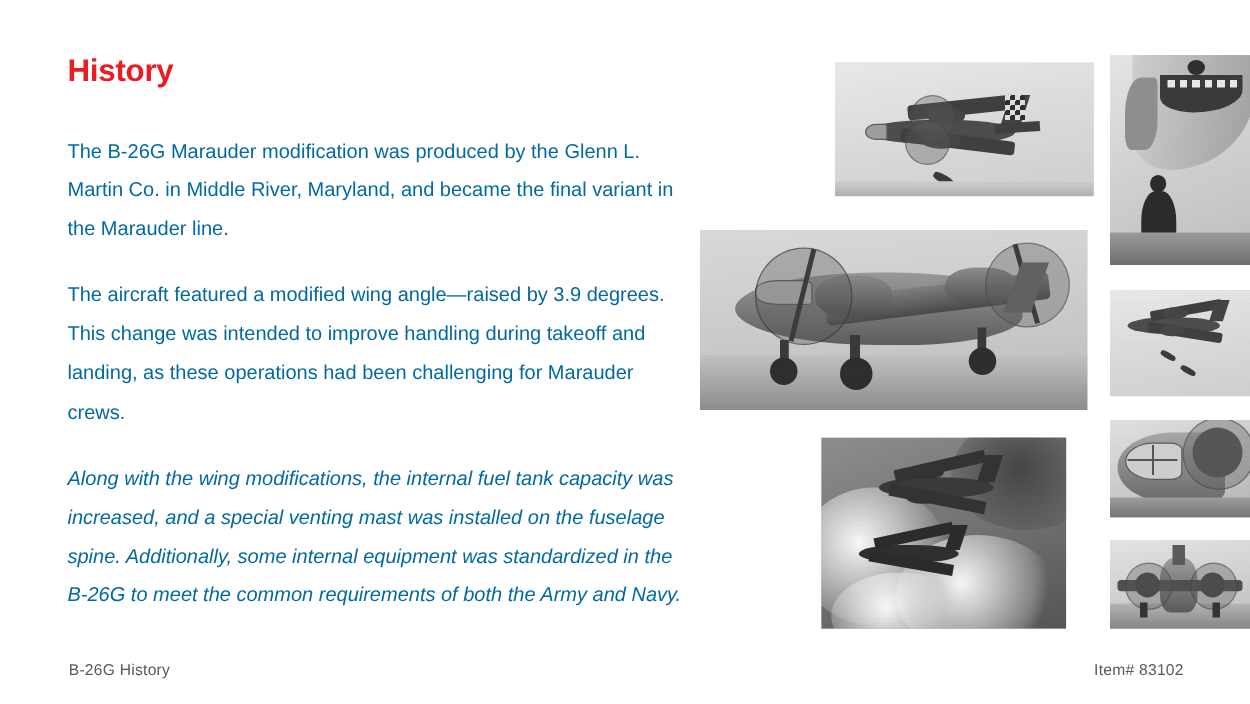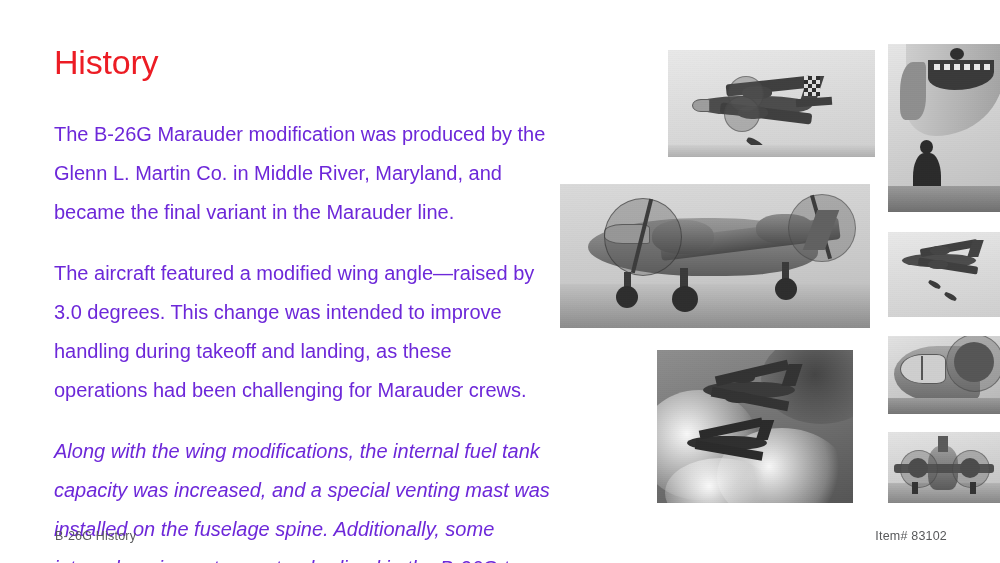--- a/index.html
+++ b/index.html
@@ -25,32 +25,32 @@
 
   
   .text-col {
     position: absolute;
     left: 54px;
     top: 44px;
     width: 500px;
   }
 
   .slide-title {
-    font-size: 34px;
-    font-weight: normal;
+    font-size: 25px;
+    font-weight: bold;
     color: #ec1c24;
     letter-spacing: -0.2px;
     margin: 0 0 34px 0;
     line-height: 1.1;
   }
 
   .body-par {
-    font-size: 20px;
+    font-size: 16px;
     line-height: 1.95;
-    color: #6d28d9;
+    color: #0369a1;
     margin: 0 0 22px 0;
     max-width: 496px;
   }
   .body-par:last-child { margin-bottom: 0; font-style: italic; }
 
   
   .footer-left {
     position: absolute;
     left: 55px;
     bottom: 20px;
@@ -187,21 +187,21 @@
   }
 </style>
 </head>
 <body>
 
 <div class="slide">
 
   <div class="text-col">
     <h1 class="slide-title">History</h1>
     <p class="body-par">The B-26G Marauder modification was produced by the Glenn L. Martin Co. in Middle River, Maryland, and became the final variant in the Marauder line.</p>
-    <p class="body-par">The aircraft featured a modified wing angle—raised by 3.0 degrees. This change was intended to improve handling during takeoff and landing, as these operations had been challenging for Marauder crews.</p>
+    <p class="body-par">The aircraft featured a modified wing angle—raised by 3.9 degrees. This change was intended to improve handling during takeoff and landing, as these operations had been challenging for Marauder crews.</p>
     <p class="body-par">Along with the wing modifications, the internal fuel tank capacity was increased, and a special venting mast was installed on the fuselage spine. Additionally, some internal equipment was standardized in the B-26G to meet the common requirements of both the Army and Navy.</p>
   </div>
 
   <div class="footer-left">B-26G History</div>
   <div class="footer-right">Item# 83102</div>
 
   <div class="gallery">
 
     <div class="photo" id="photo-1">
       <div class="ph-inner sky-light">

